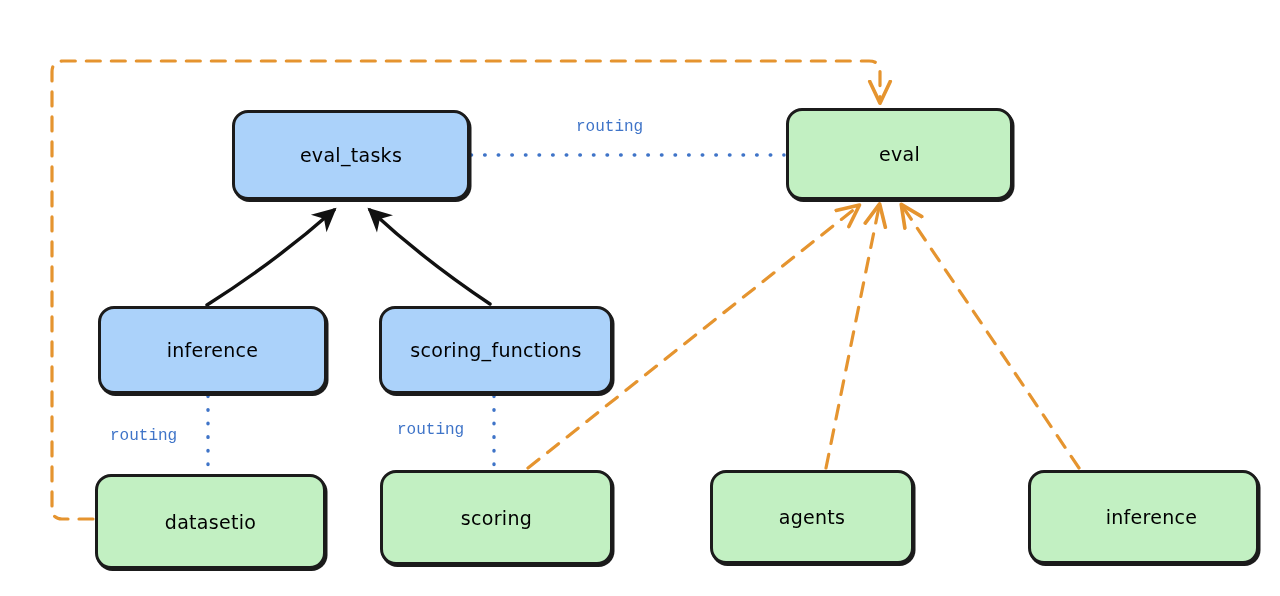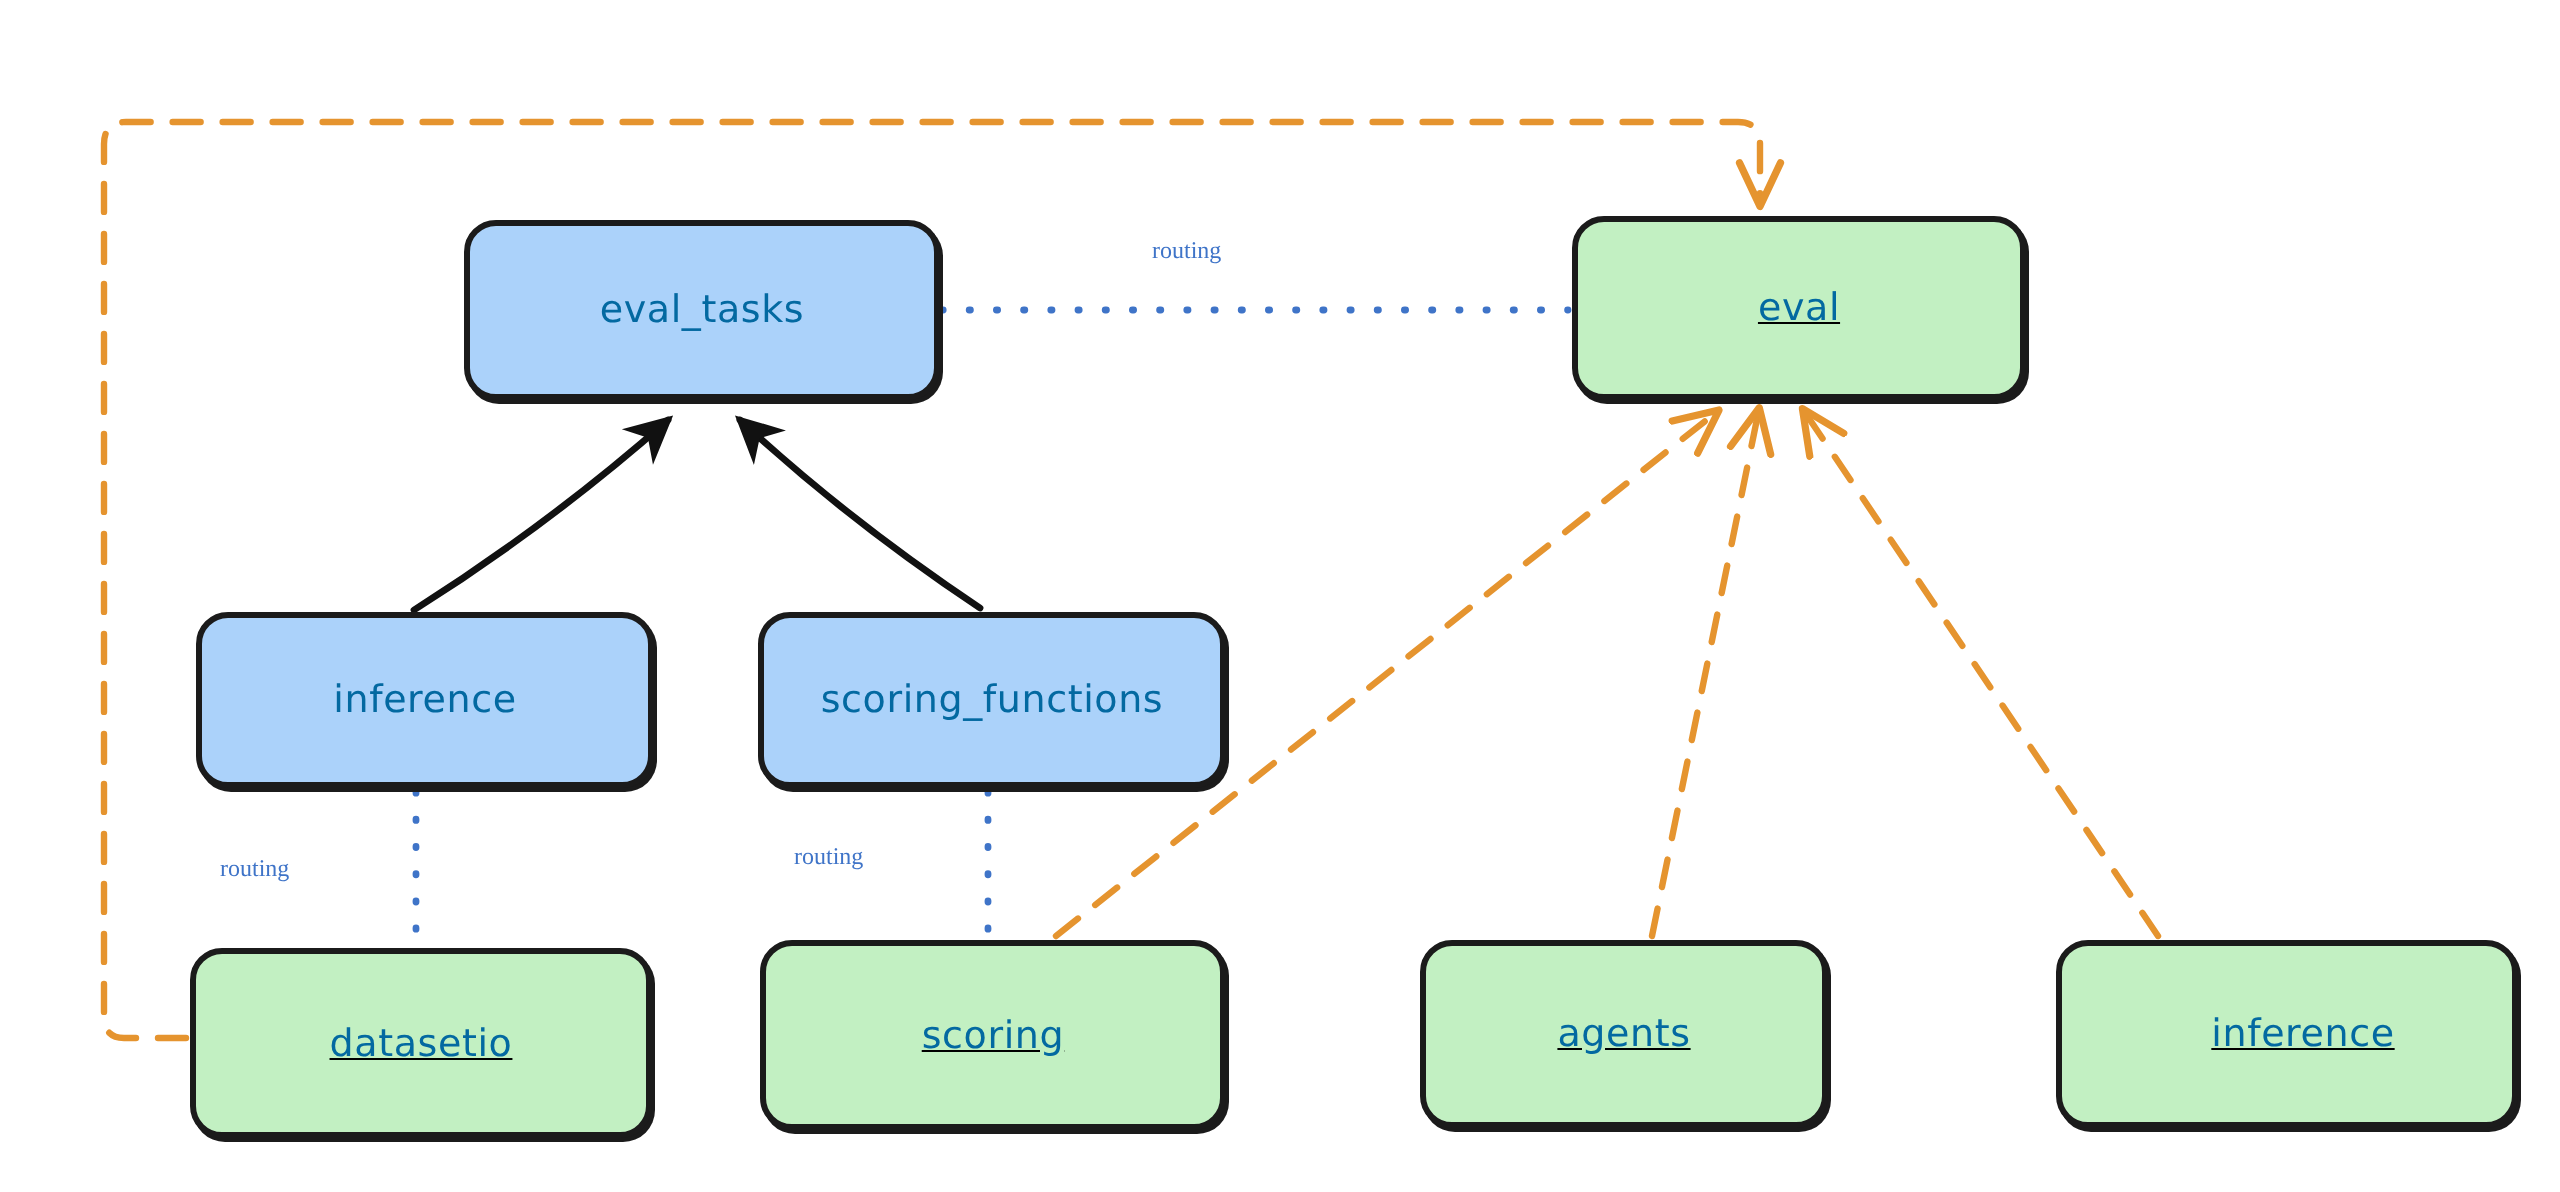--- a/index.html
+++ b/index.html
@@ -32,33 +32,33 @@
     align-items: center;
     justify-content: center;
     border: 3px solid #1b1b1b;
     border-radius: 16px;
     box-shadow: 1.5px 2px 0 0 #1b1b1b;
     z-index: 3;
   }
   .node-label {
     font-family: "DejaVu Sans", sans-serif;
     font-size: 19px;
-    color: #0369a1;
+    color: #000000;
     letter-spacing: 0.3px;
     text-align: center;
     white-space: nowrap;
     user-select: none;
   }
   .node.blue  { background: #abd2fa; }
-  .node.green { background: #c2f0c2; text-decoration: underline; }
+  .node.green { background: #c2f0c2; }
 
   .edge-label {
     position: absolute;
-    font-family: Liberation Serif, serif;
-    font-size: 12px;
+    font-family: Liberation Mono, monospace;
+    font-size: 16px;
     color: #3f74c8;
     white-space: nowrap;
     z-index: 4;
     user-select: none;
   }
 </style>
 </head>
 <body>
 
 <div id="diagram-canvas">

